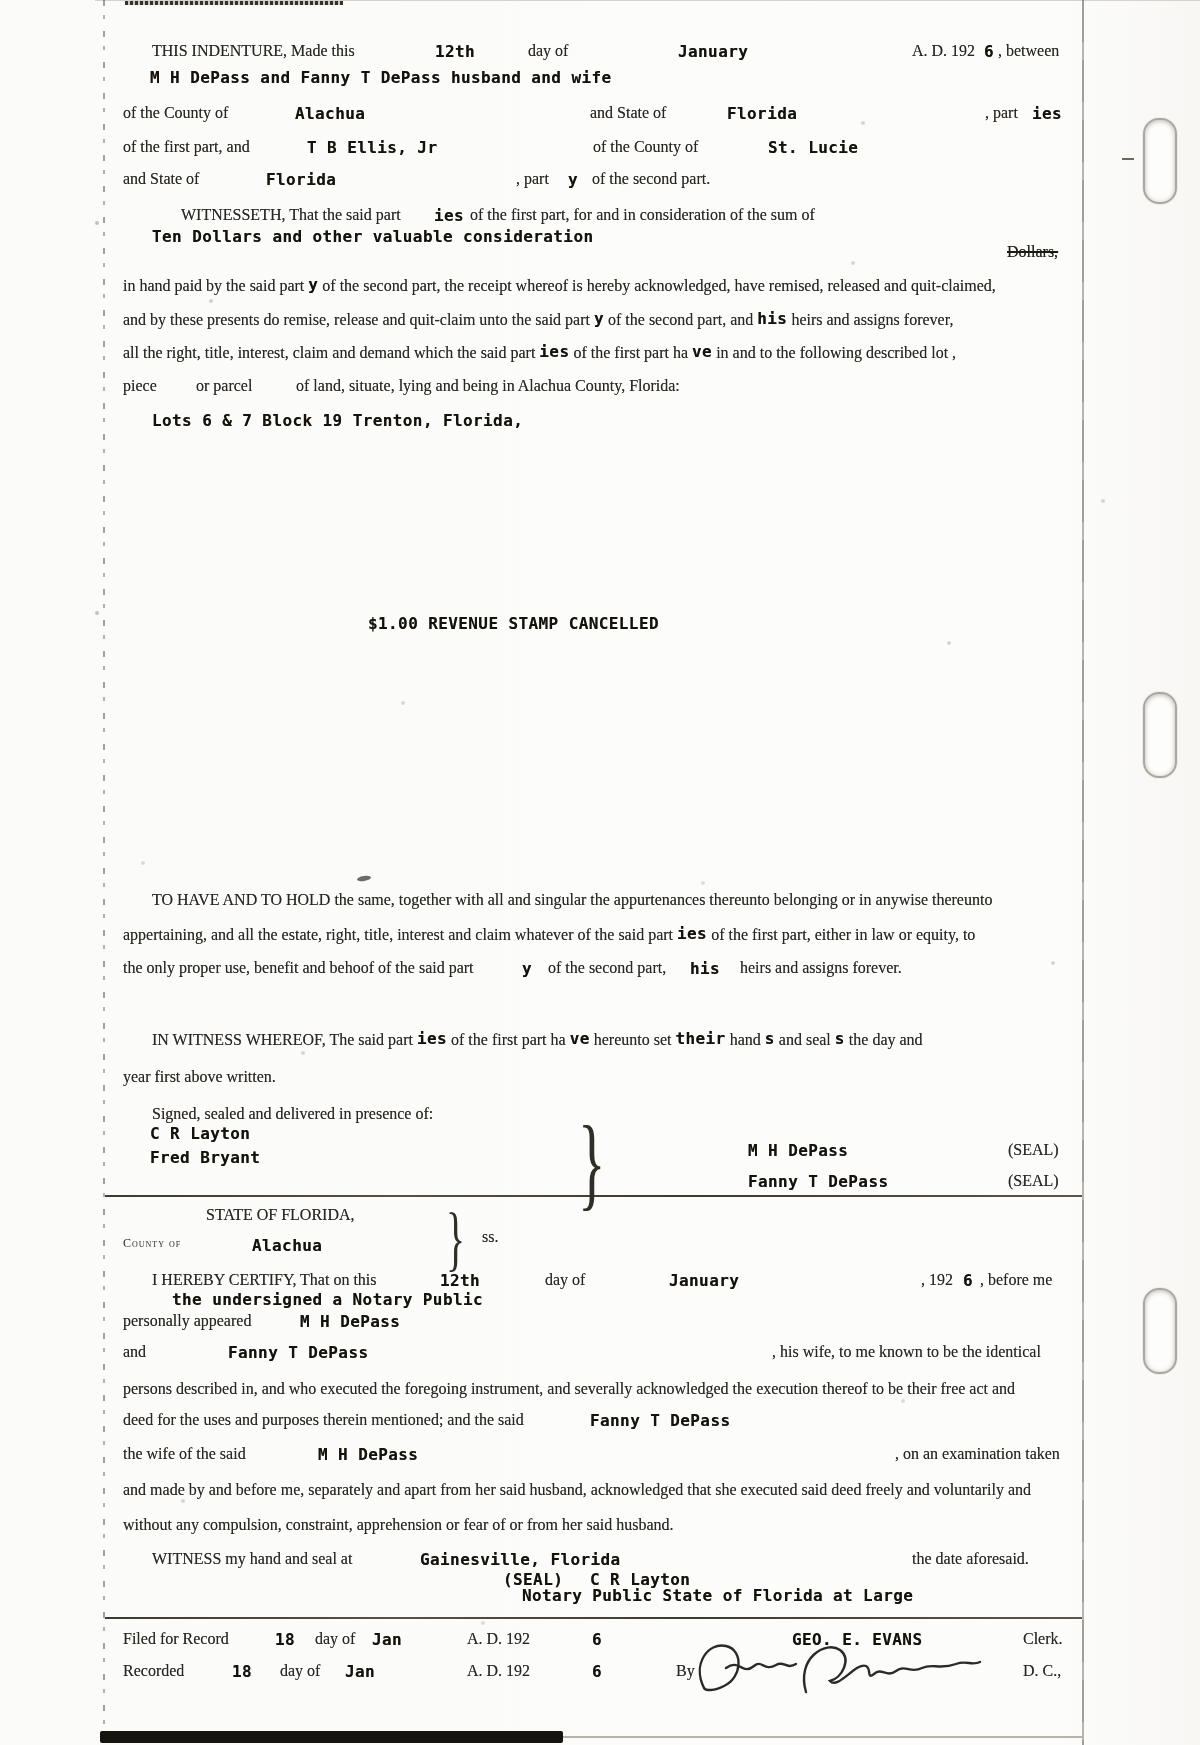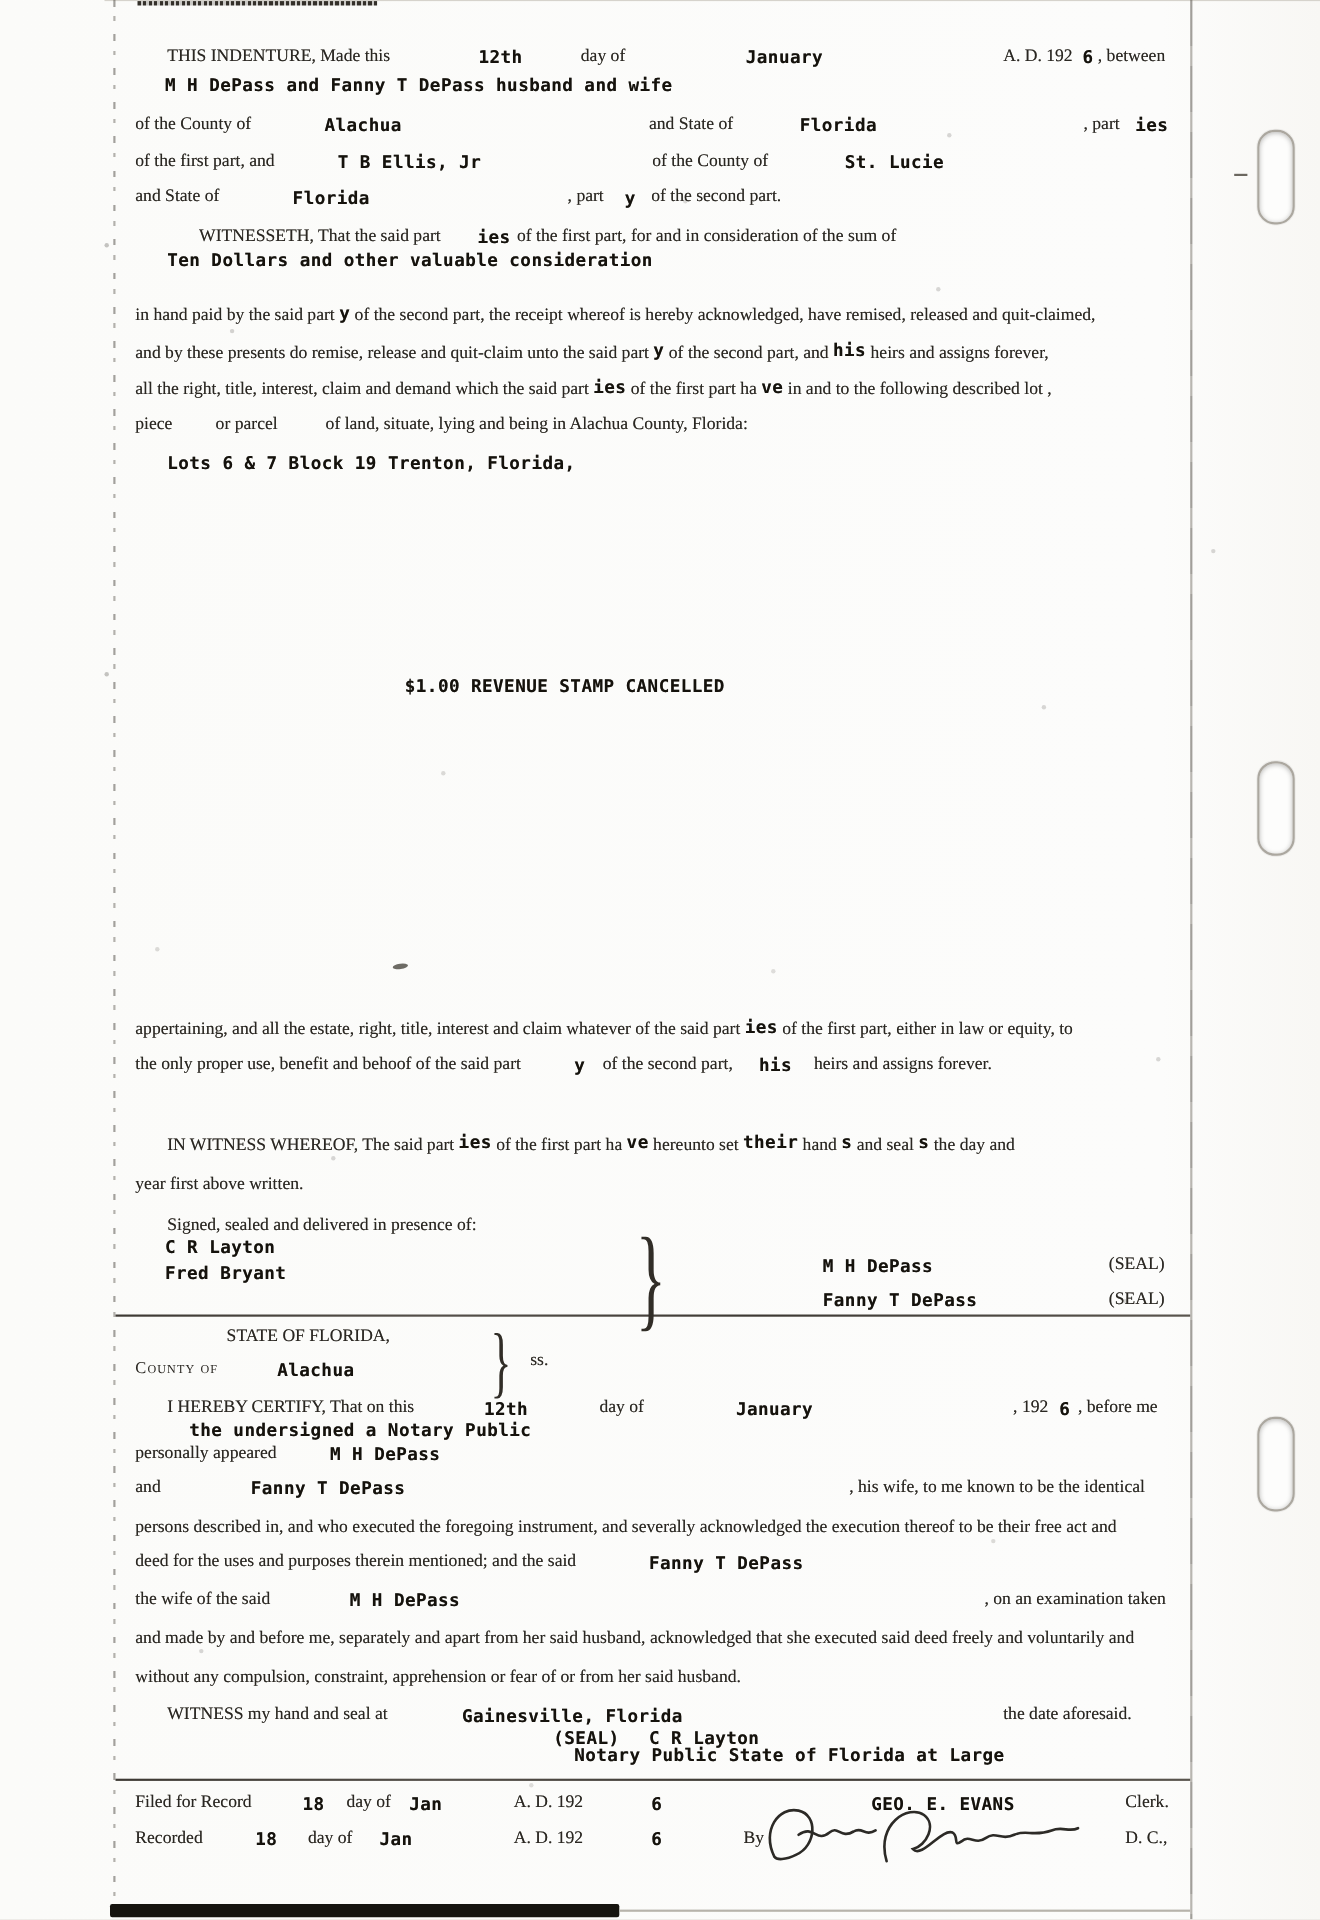--- a/index.html
+++ b/index.html
@@ -10,21 +10,21 @@
     overflow:hidden;
     font-family:"Liberation Serif", serif;
   }
   .line{position:absolute;left:0;width:100%;height:22px;white-space:nowrap;}
   .line.justify{width:auto;}
   .p{font-family:"Liberation Serif", serif;font-size:16px;color:#2a2722;
      text-shadow:0 0 .4px rgba(40,36,30,.55);}
   .t{font-family:"DejaVu Sans Mono", monospace;font-weight:700;font-size:16px;
      letter-spacing:.4px;color:#15120c;position:relative;top:-1px;
      text-shadow:0 0 .3px rgba(0,0,0,.5);}
-  .sc{font-family:"Liberation Serif", serif;font-variant:small-caps;font-size:15px;
+  .sc{font-family:"Liberation Serif", serif;font-variant:small-caps;font-size:12px;
       letter-spacing:1px;color:#2a2722;}
   .strike{text-decoration:line-through;text-decoration-thickness:2px;color:#1d1a15;}
   .abs{position:absolute;top:0;}
   .brace{position:absolute;color:#312d27;font-family:"Liberation Serif",serif;
          font-weight:400;transform:scaleX(.55);transform-origin:left top;line-height:1;}
   .rule{position:absolute;left:105px;width:977px;height:2px;
         background:linear-gradient(90deg,#3d3933 0%,#55504a 30%,#3d3933 60%,#5a554e 100%);}
   .edge-v{position:absolute;top:0;bottom:0;width:2px;}
   .hole{position:absolute;left:1143px;width:30px;height:82px;border-radius:16px;
         background:#fdfdfc;border:2px solid #aba79f;
@@ -113,34 +113,38 @@
       <span class="p abs" style="left: 592px;">of the second part.</span>
     </div>
     <div class="line" style="top: 206px; margin-left: 24px;">
       <span class="p abs" style="left: 157px;">WITNESSETH, That the said part</span>
       <span class="t abs" style="left: 410px;">ies</span>
       <span class="p abs" style="left: 446px;">of the first part, for and in consideration of the sum of</span>
     </div>
     <div class="line" style="top: 227px;">
       <span class="t abs" style="left: 152px;">Ten Dollars and other valuable consideration</span>
     </div>
+    <div class="line" style="top: 243px;">
+      <span class="p strike abs" style="left: 1007px;">Dollars,</span>
+    </div>
     <div class="line justify" style="top: 276px; left: 123px; width: 940px; word-spacing: 0px;"><span class="p">in hand paid by the said part</span> <span class="t">y</span> <span class="p">of the second part, the receipt whereof is hereby acknowledged, have remised, released and quit-claimed,</span></div>
     <div class="line justify" style="top: 310px; left: 123px; width: 940px; word-spacing: 0px;"><span class="p">and by these presents do remise, release and quit-claim unto the said part</span> <span class="t">y</span> <span class="p">of the second part, and</span> <span class="t">his</span> <span class="p">heirs and assigns forever,</span></div>
     <div class="line justify" style="top: 343px; left: 123px; width: 940px; word-spacing: 0px;"><span class="p">all the right, title, interest, claim and demand which the said part</span> <span class="t">ies</span> <span class="p">of the first part ha</span> <span class="t">ve</span> <span class="p">in and to the following described lot</span> <span class="p">,</span></div>
     <div class="line" style="top: 377px;">
       <span class="p abs" style="left: 123px;">piece</span>
       <span class="p abs" style="left: 196px;">or parcel</span>
       <span class="p abs" style="left: 296px;">of land, situate, lying and being in Alachua County, Florida:</span>
     </div>
     <div class="line" style="top: 411px;">
       <span class="t abs" style="left: 152px;">Lots 6 &amp; 7 Block 19 Trenton, Florida,</span>
     </div>
     <div class="line" style="top: 614px;">
       <span class="t abs" style="left: 368px;">$1.00 REVENUE STAMP CANCELLED</span>
     </div>
+    <div class="line justify" style="top: 891px; left: 152px; width: 911px; word-spacing: 0px;"><span class="p">TO HAVE AND TO HOLD the same, together with all and singular the appurtenances thereunto belonging or in anywise thereunto</span></div>
     <div class="line justify" style="top: 925px; left: 123px; width: 940px; word-spacing: 0px;"><span class="p">appertaining, and all the estate, right, title, interest and claim whatever of the said part</span> <span class="t">ies</span> <span class="p">of the first part, either in law or equity, to</span></div>
     <div class="line" style="top: 959px;">
       <span class="p abs" style="left: 123px;">the only proper use, benefit and behoof of the said part</span>
       <span class="t abs" style="left: 522px;">y</span>
       <span class="p abs" style="left: 548px;">of the second part,</span>
       <span class="t abs" style="left: 690px;">his</span>
       <span class="p abs" style="left: 740px;">heirs and assigns forever.</span>
     </div>
     <div class="line justify" style="top: 1030px; left: 152px; width: 911px; word-spacing: 0px;"><span class="p">IN WITNESS WHEREOF, The said part</span> <span class="t">ies</span> <span class="p">of the first part ha</span> <span class="t">ve</span> <span class="p">hereunto set</span> <span class="t">their</span> <span class="p">hand</span> <span class="t">s</span> <span class="p">and seal</span> <span class="t">s</span> <span class="p">the day and</span></div>
     <div class="line" style="top: 1105px;">

